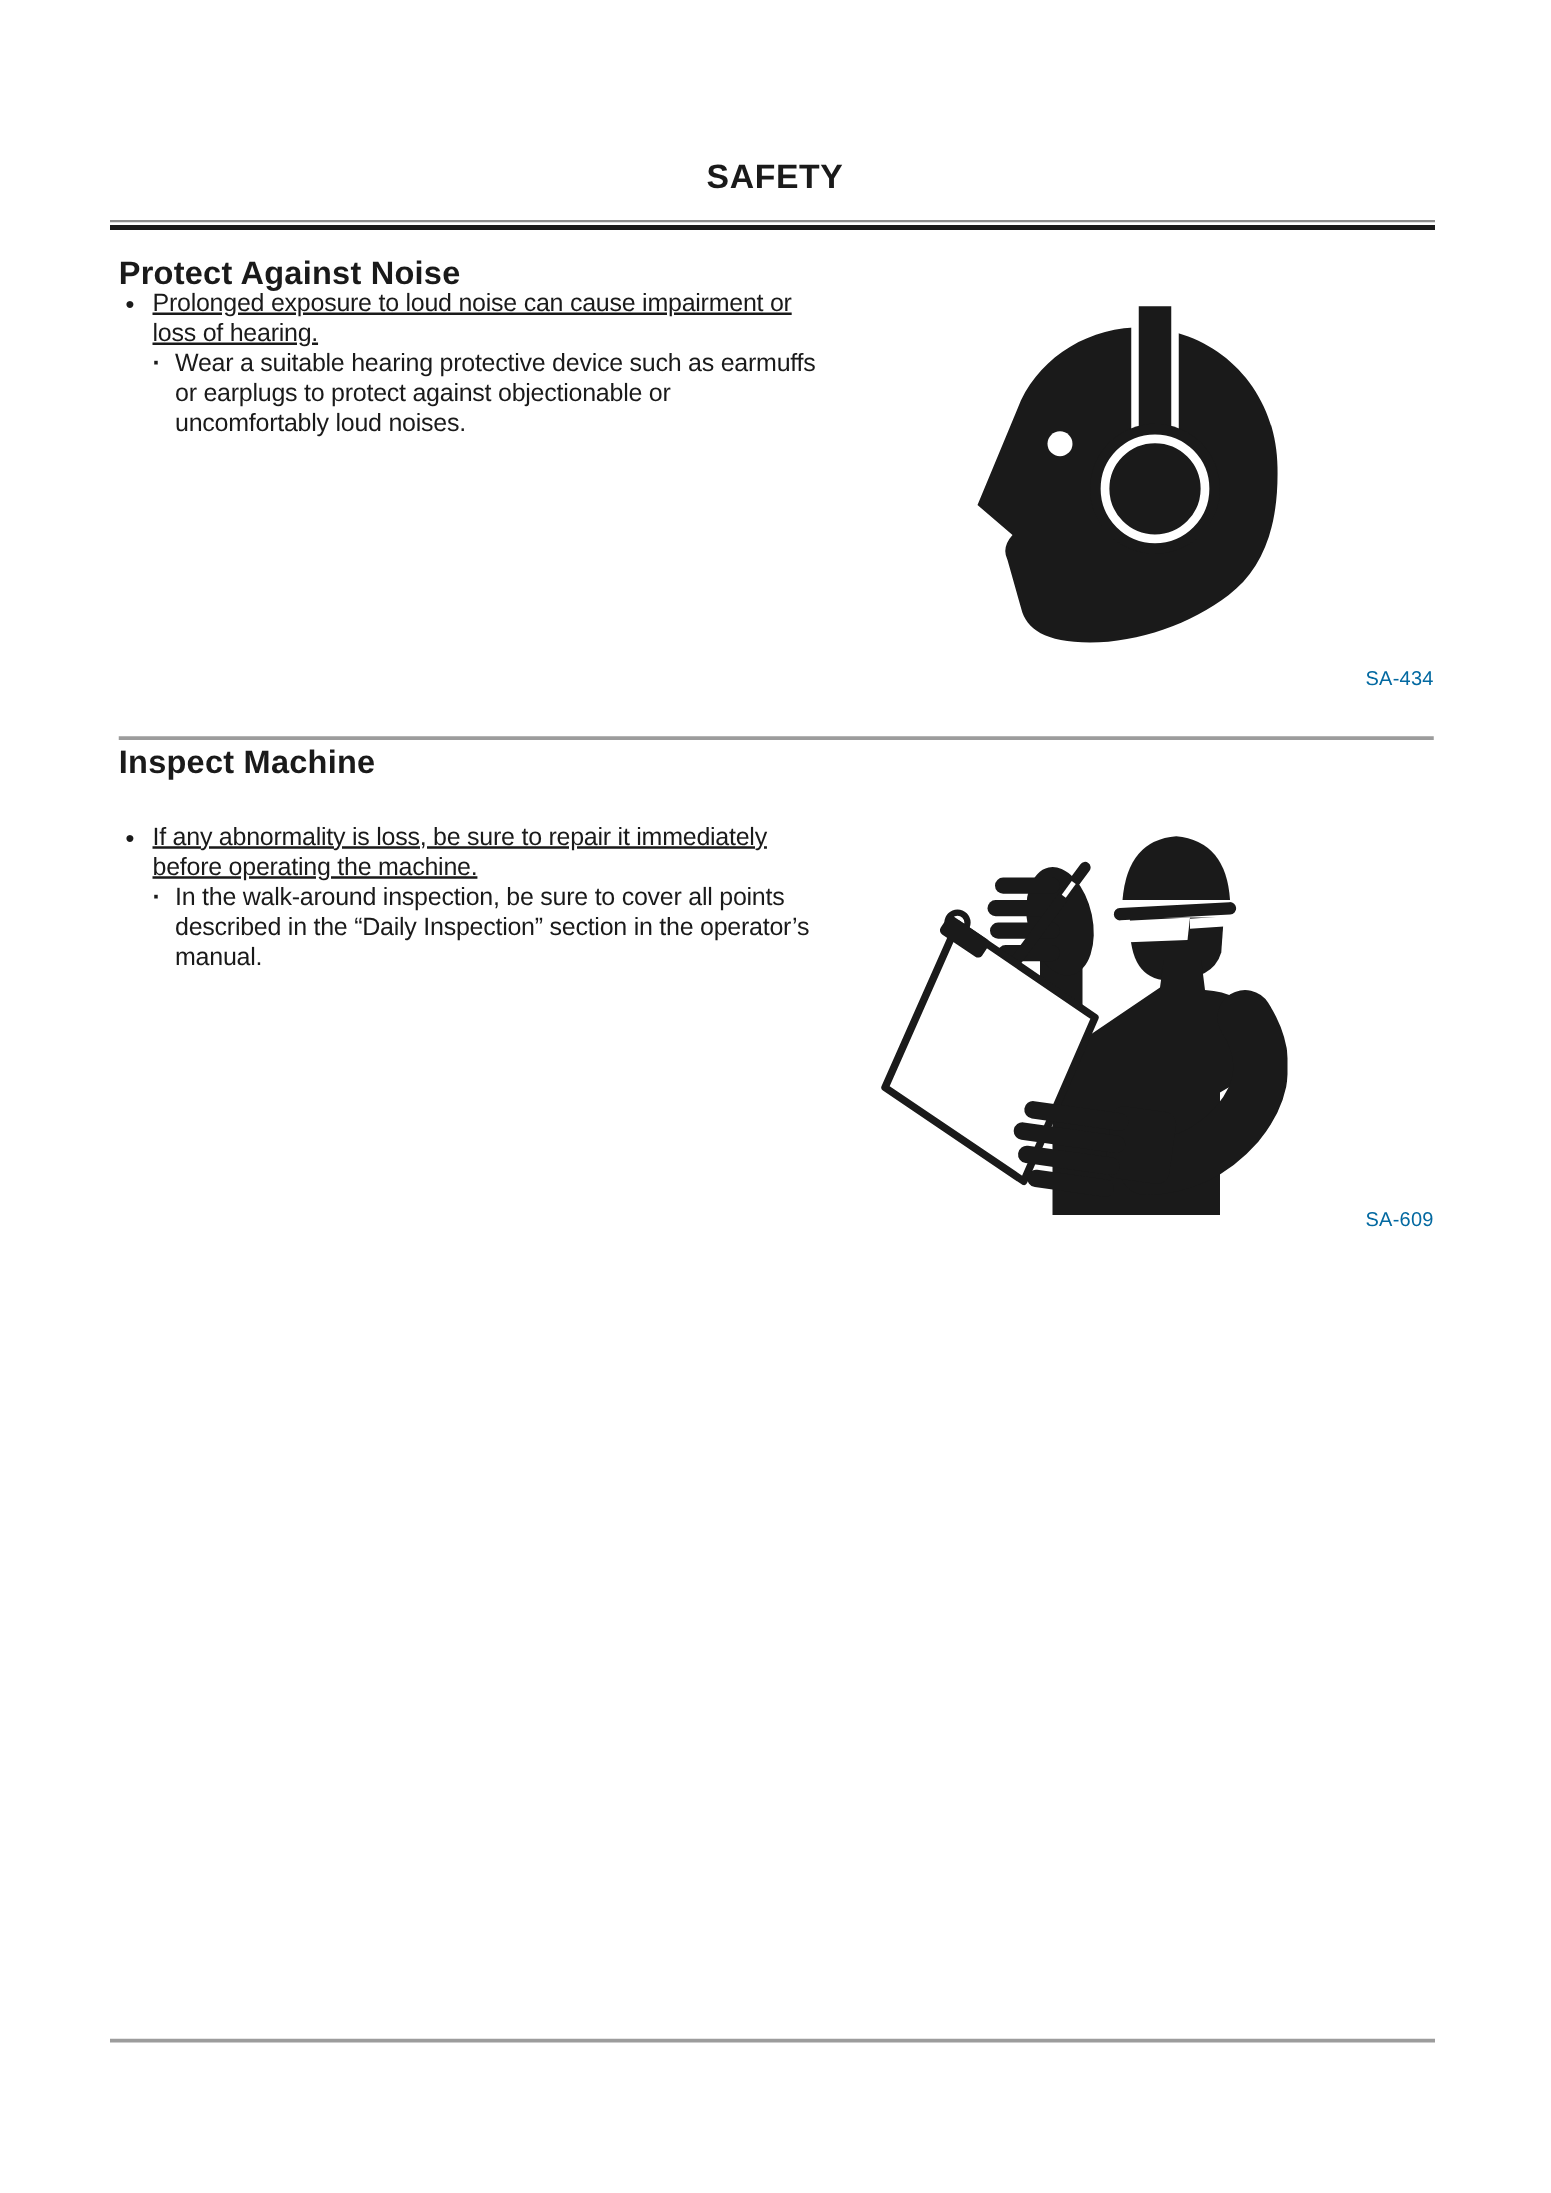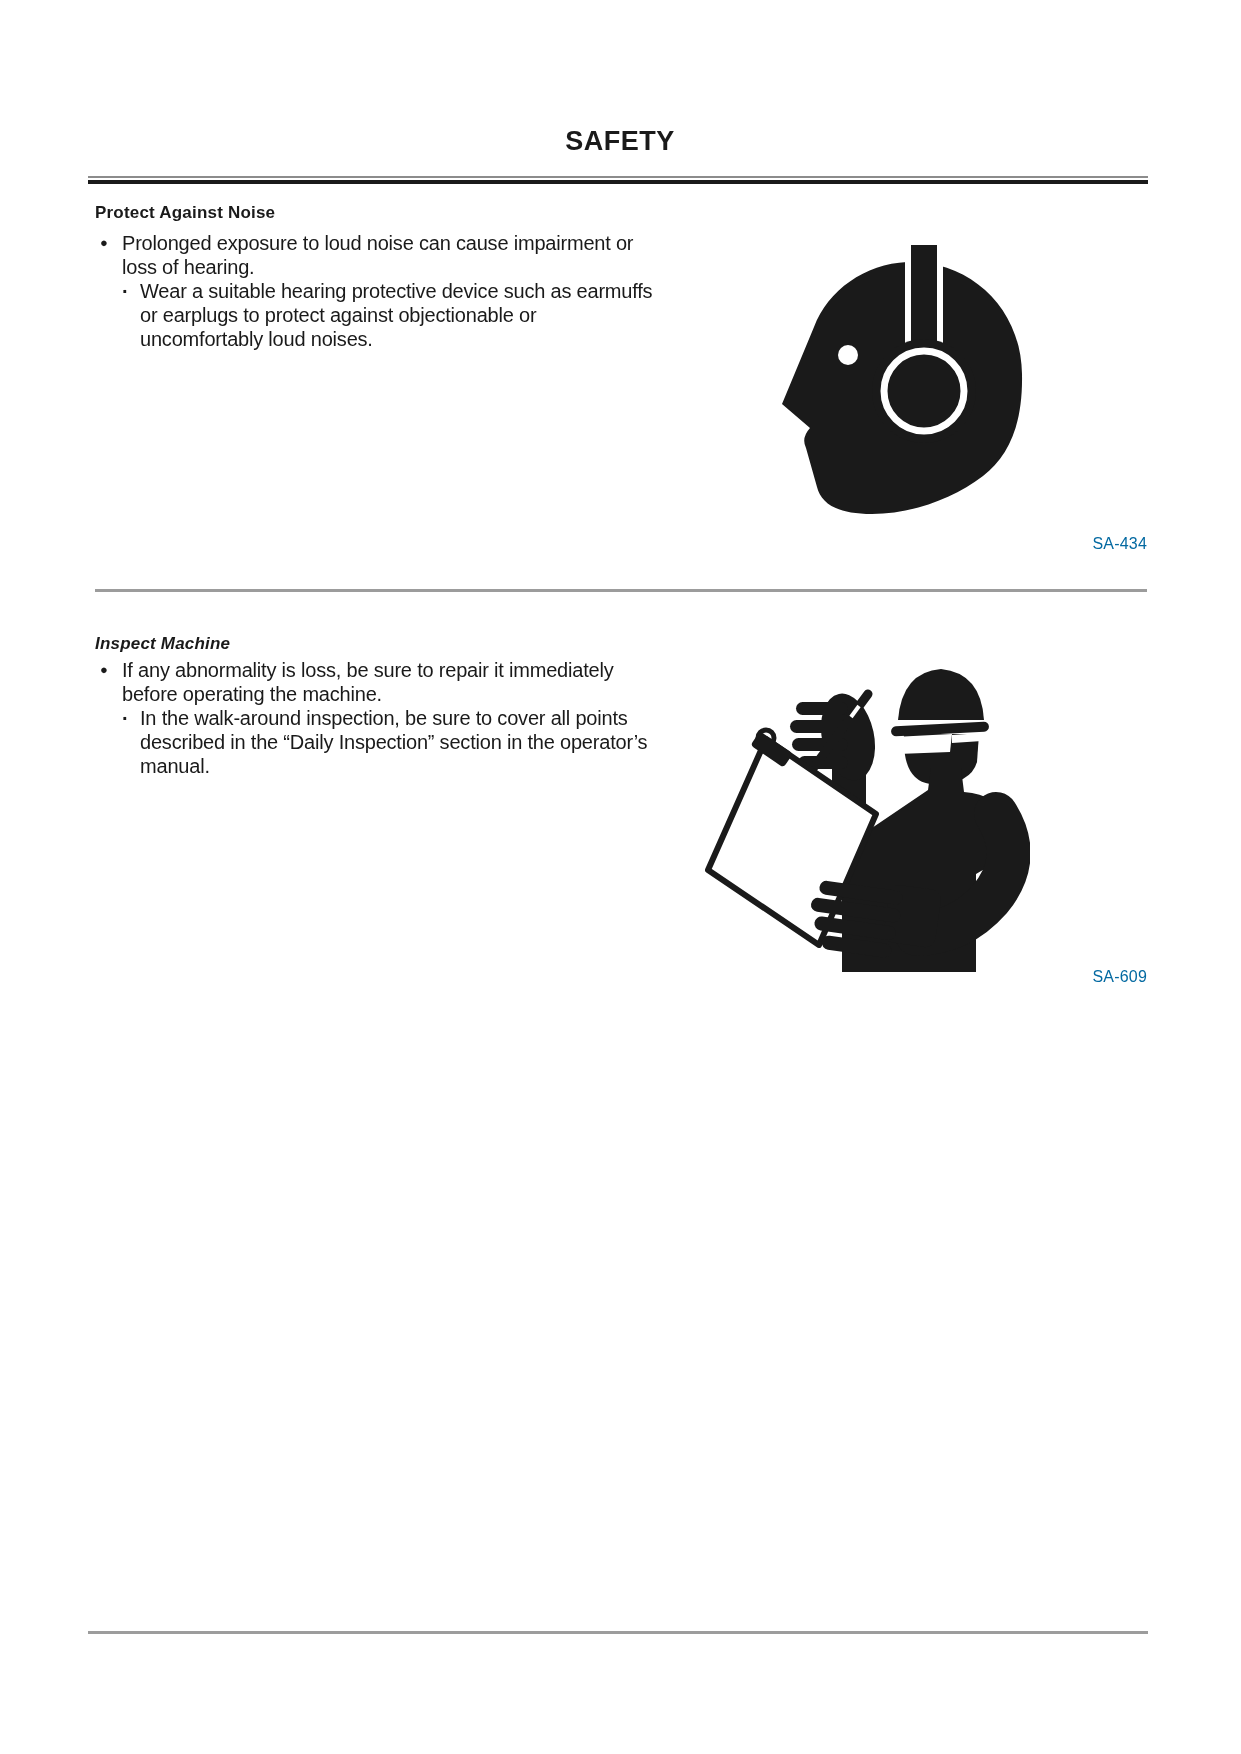--- a/index.html
+++ b/index.html
@@ -24,38 +24,38 @@
     color: #1a1a1a;
   }
   .header-rule { position: absolute; top: 176px; left: 88px; width: 1060px; }
   .header-rule .thin { height: 2px; background: #8c8c8c; }
   .header-rule .gap  { height: 2px; background: #fff; }
   .header-rule .thick{ height: 4px; background: #1a1a1a; }
 
   .section-heading {
     position: absolute;
     left: 95px;
-    font-size: 17px;
+    font-size: 26px;
     font-weight: bold;
     color: #1a1a1a;
     letter-spacing: 0.2px;
   }
   #heading-1 { top: 203px; }
-  #heading-2 { top: 634px; font-style: italic; }
+  #heading-2 { top: 594px; }
 
   .bullet-block { position: absolute; left: 100px; font-size: 20px; line-height: 24px; color: #1a1a1a; letter-spacing: -0.2px; }
   #bullets-1 { top: 231px; }
   #bullets-2 { top: 658px; }
 
   .bullet-row { display: flex; }
   .bullet-row .marker {
     width: 22px; flex: 0 0 22px;
     font-size: 13px; line-height: 24px;
   }
-  .bullet-row .text { width: 533px; }
+  .bullet-row .text { width: 533px; text-decoration: underline; }
 
   .sub-row { display: flex; margin-left: 22px; }
   .sub-row .marker {
     width: 18px; flex: 0 0 18px;
     font-size: 20px; line-height: 24px; font-weight: bold;
   }
   .sub-row .text { width: 515px; }
 
   .figure { position: absolute; }
   #figure-1 { top: 232px; left: 770px; width: 260px; height: 300px; }

